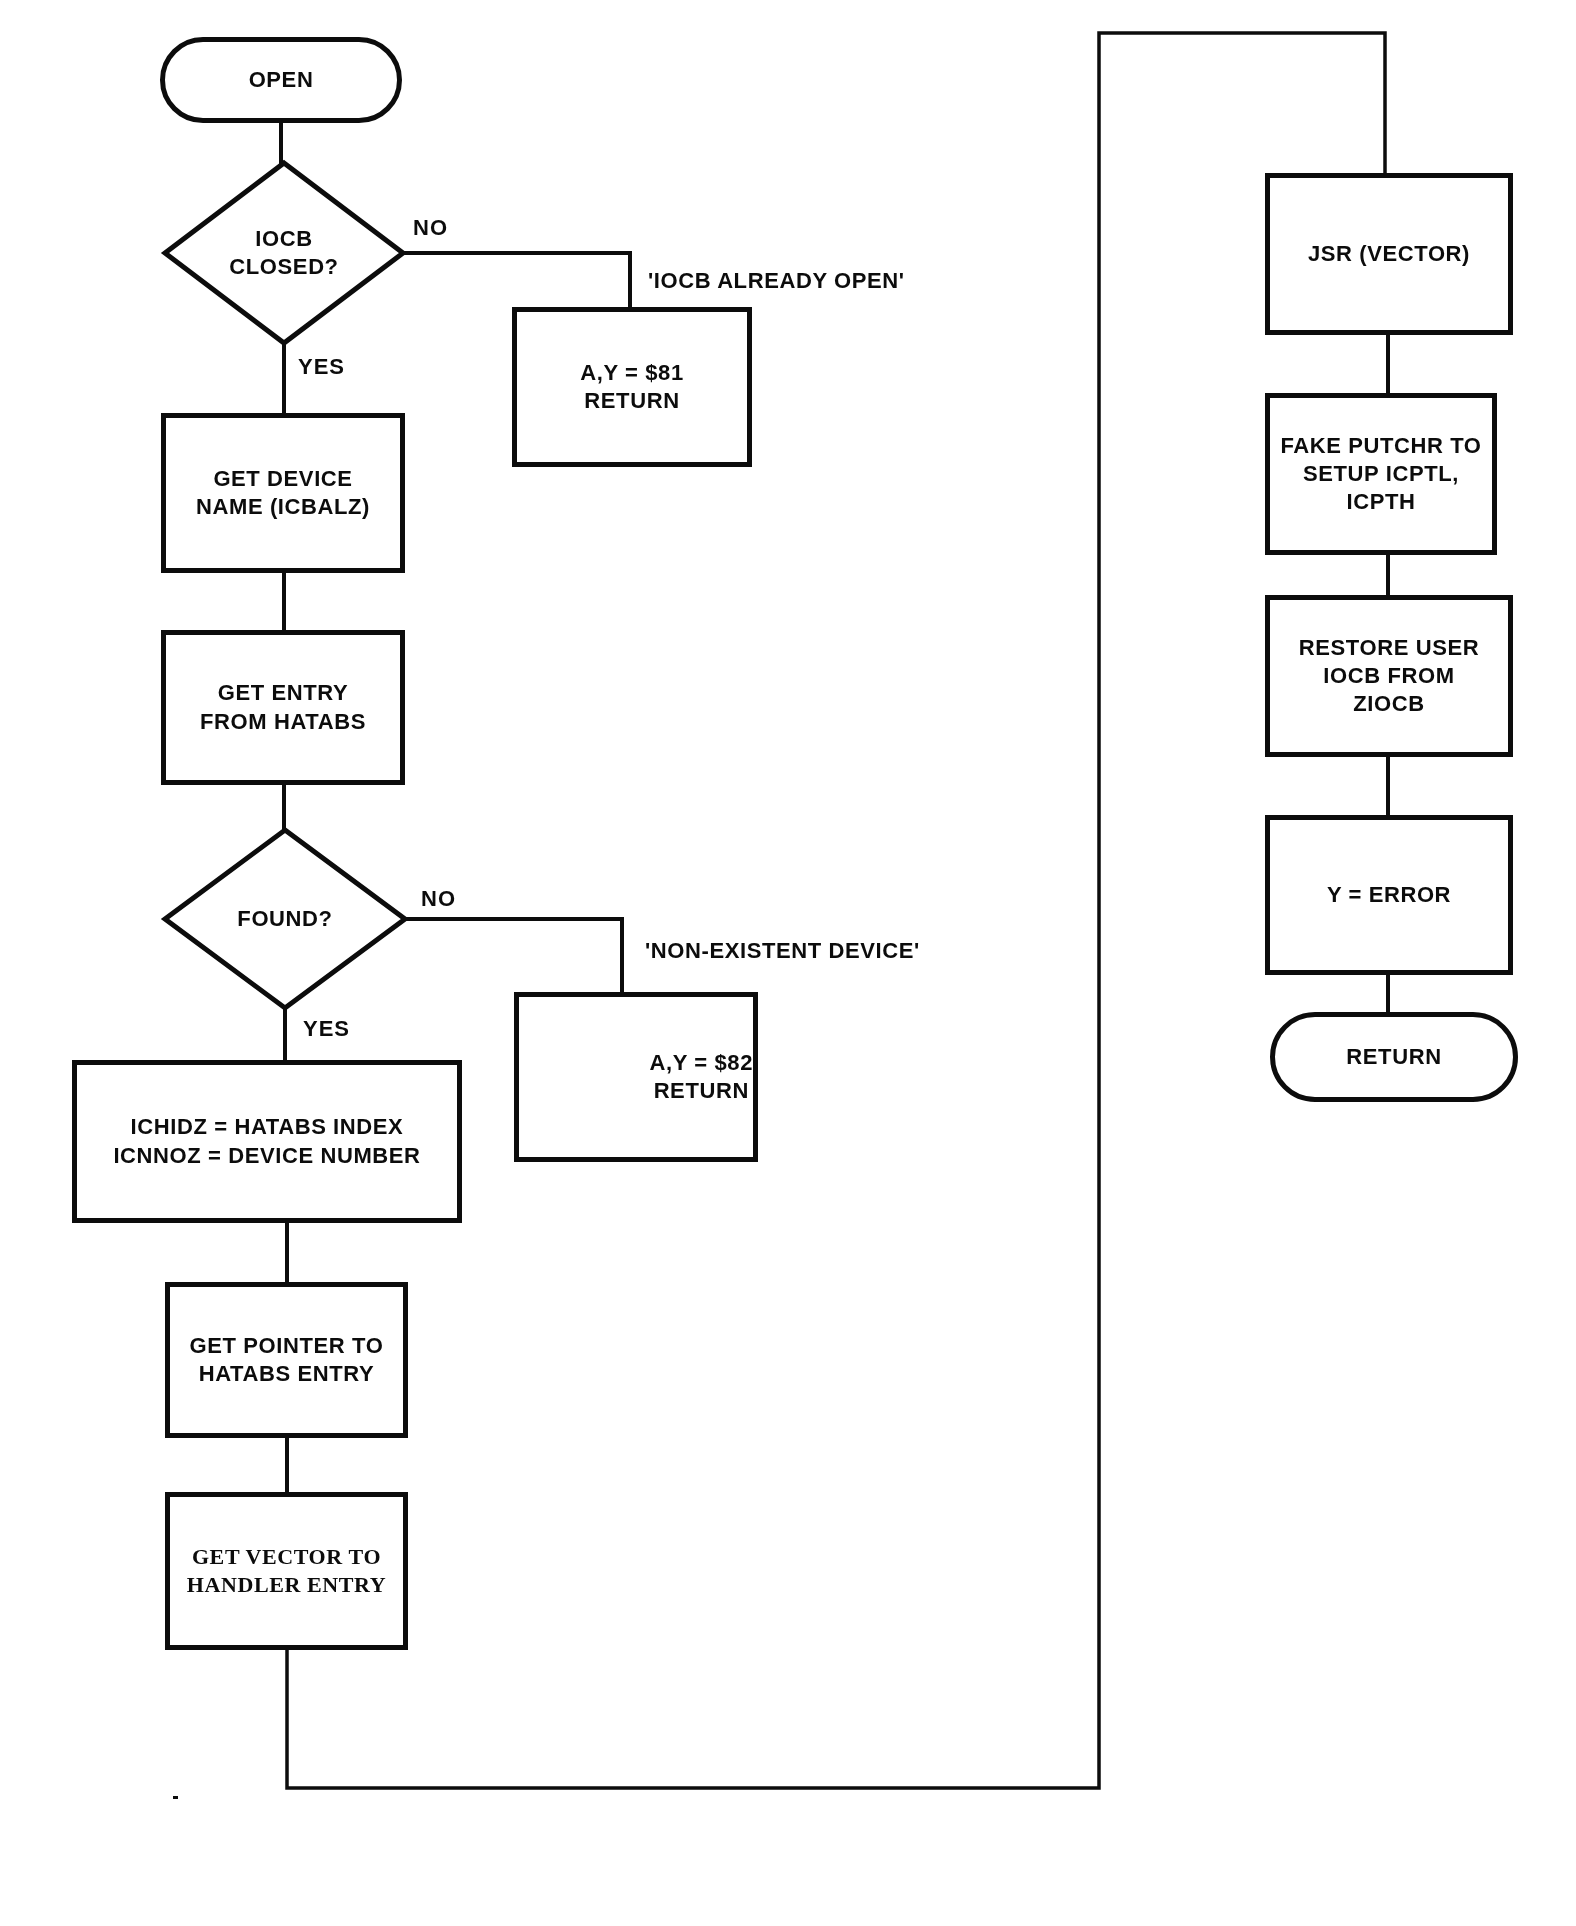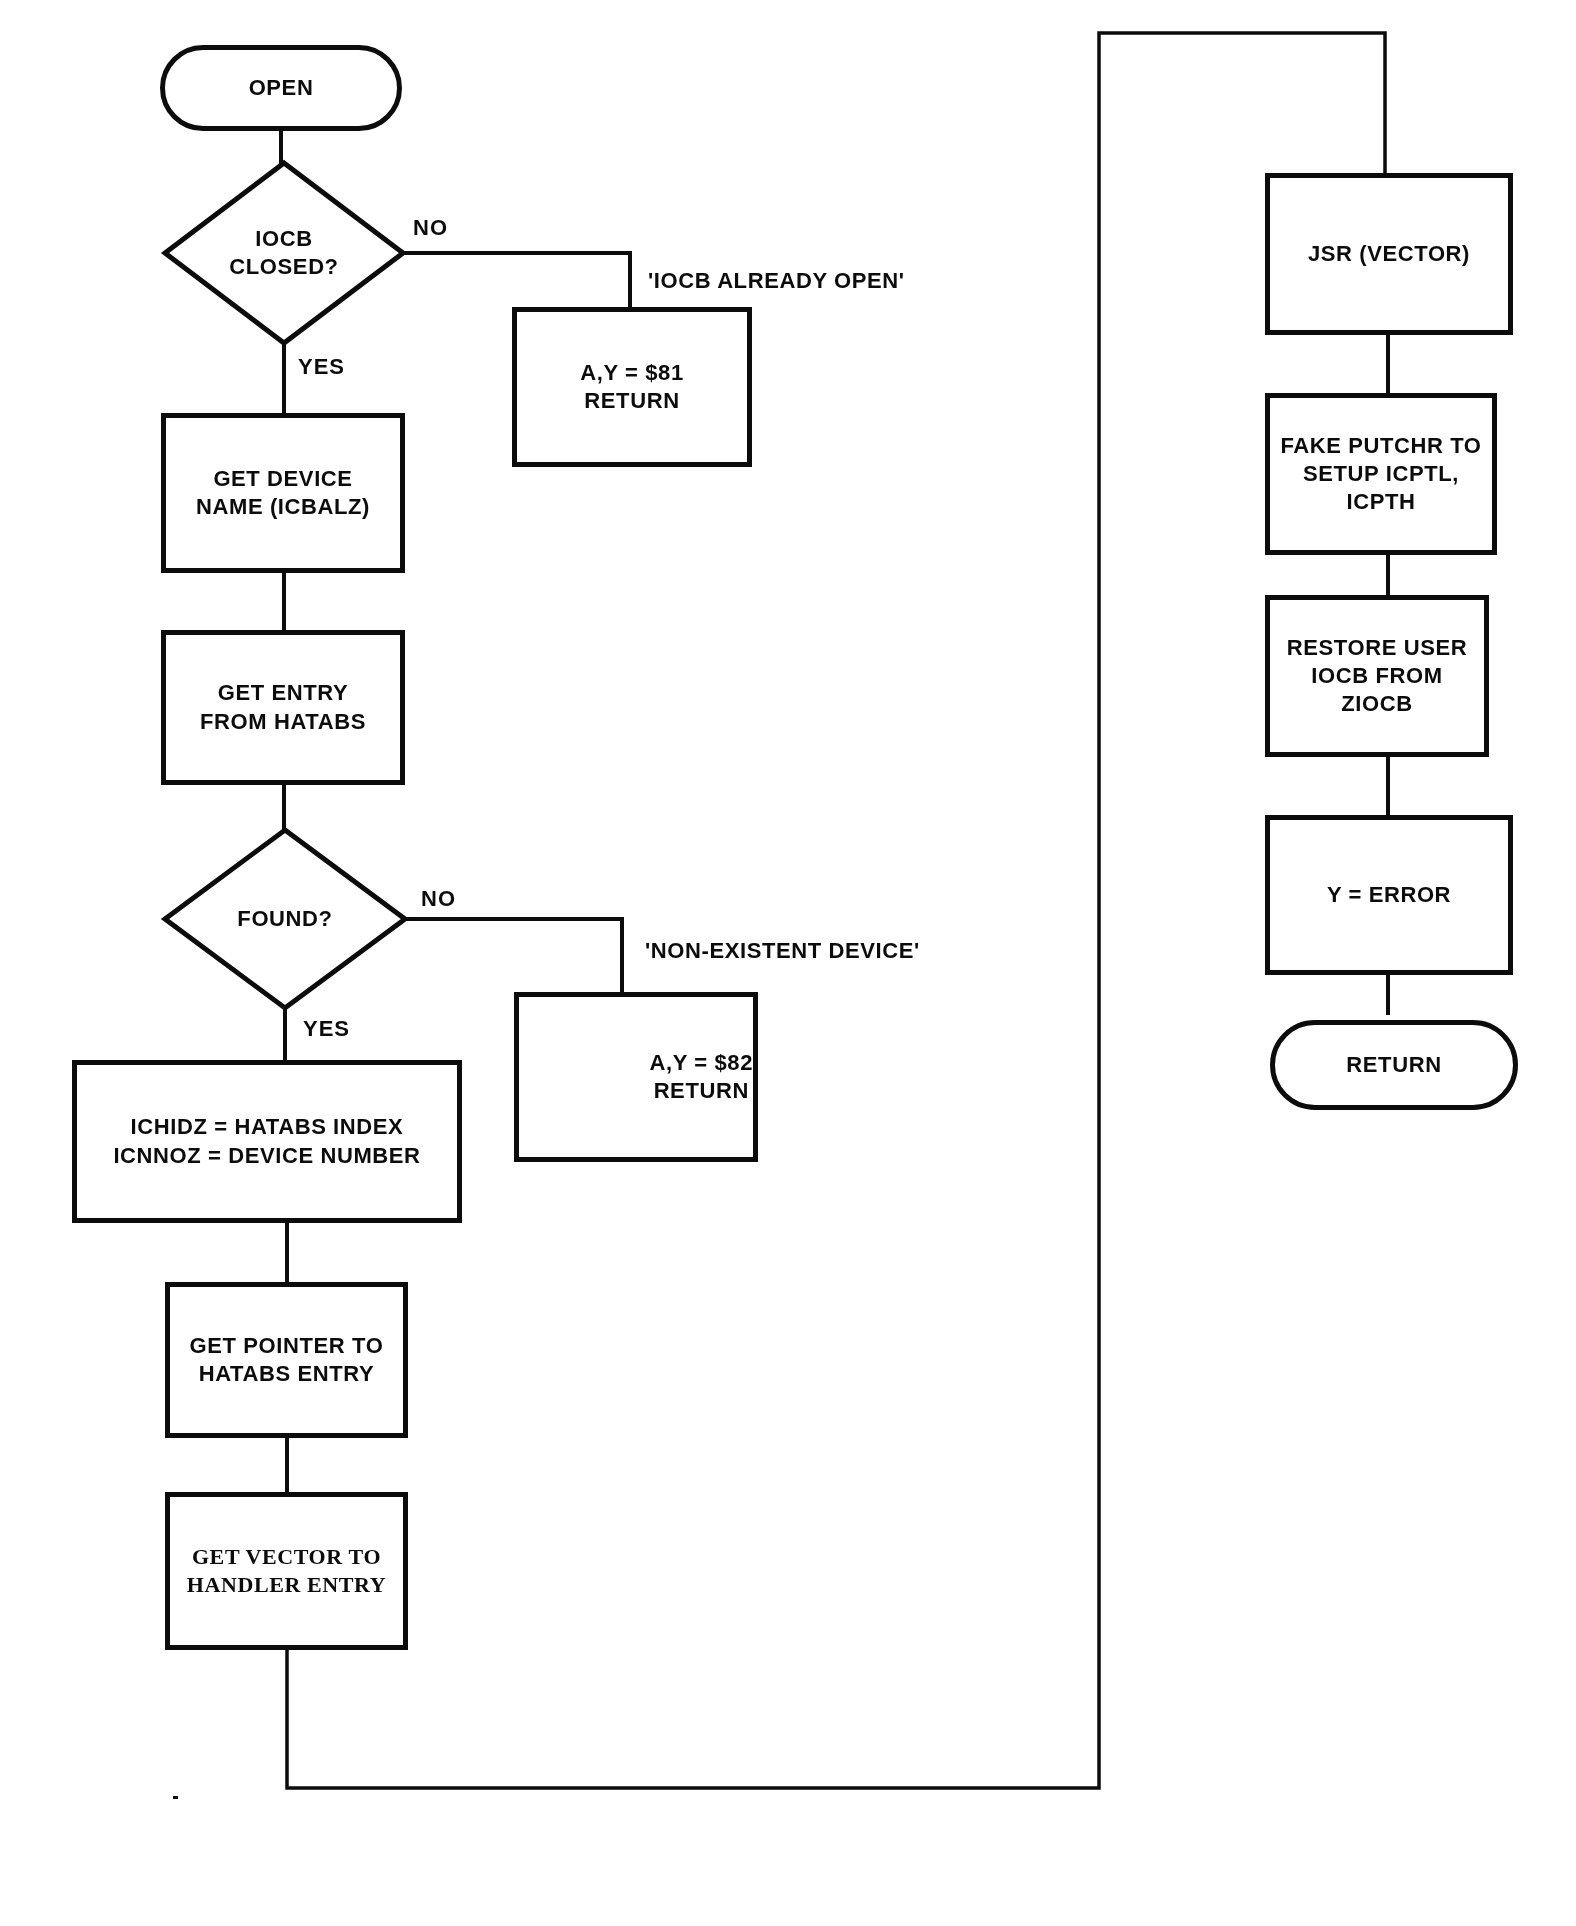--- a/index.html
+++ b/index.html
@@ -31,21 +31,20 @@
     box-sizing: border-box;
   }
   .process {
     border: 5px solid #0c0c0c;
     background: #ffffff;
   }
   .terminator {
     border: 5px solid #0c0c0c;
     background: #ffffff;
     border-radius: 48px;
-    margin-top: 8px;
   }
   .decision-label {
     background: transparent;
     pointer-events: none;
   }
   .edge-label {
     position: absolute;
     font-weight: 700;
     font-size: 22px;
     letter-spacing: 1px;
@@ -148,21 +147,21 @@
   <div class="node process" style="left:1265px; top:173px; width:248px; height:162px;">
     <span>JSR (VECTOR)</span>
   </div>
 
   <div class="node process" style="left:1265px; top:393px; width:232px; height:162px;">
     <span>FAKE PUTCHR TO
 SETUP ICPTL,
 ICPTH</span>
   </div>
 
-  <div class="node process" style="left:1265px; top:595px; width:224px; height:162px;">
+  <div class="node process" style="left:1265px; top:595px; width:248px; height:162px;">
     <span>RESTORE USER
 IOCB FROM
 ZIOCB</span>
   </div>
 
   <div class="node process" style="left:1265px; top:815px; width:248px; height:160px;">
     <span>Y = ERROR</span>
   </div>
 
   <div class="edge-label" style="left:413px; top:215px;">NO</div>

